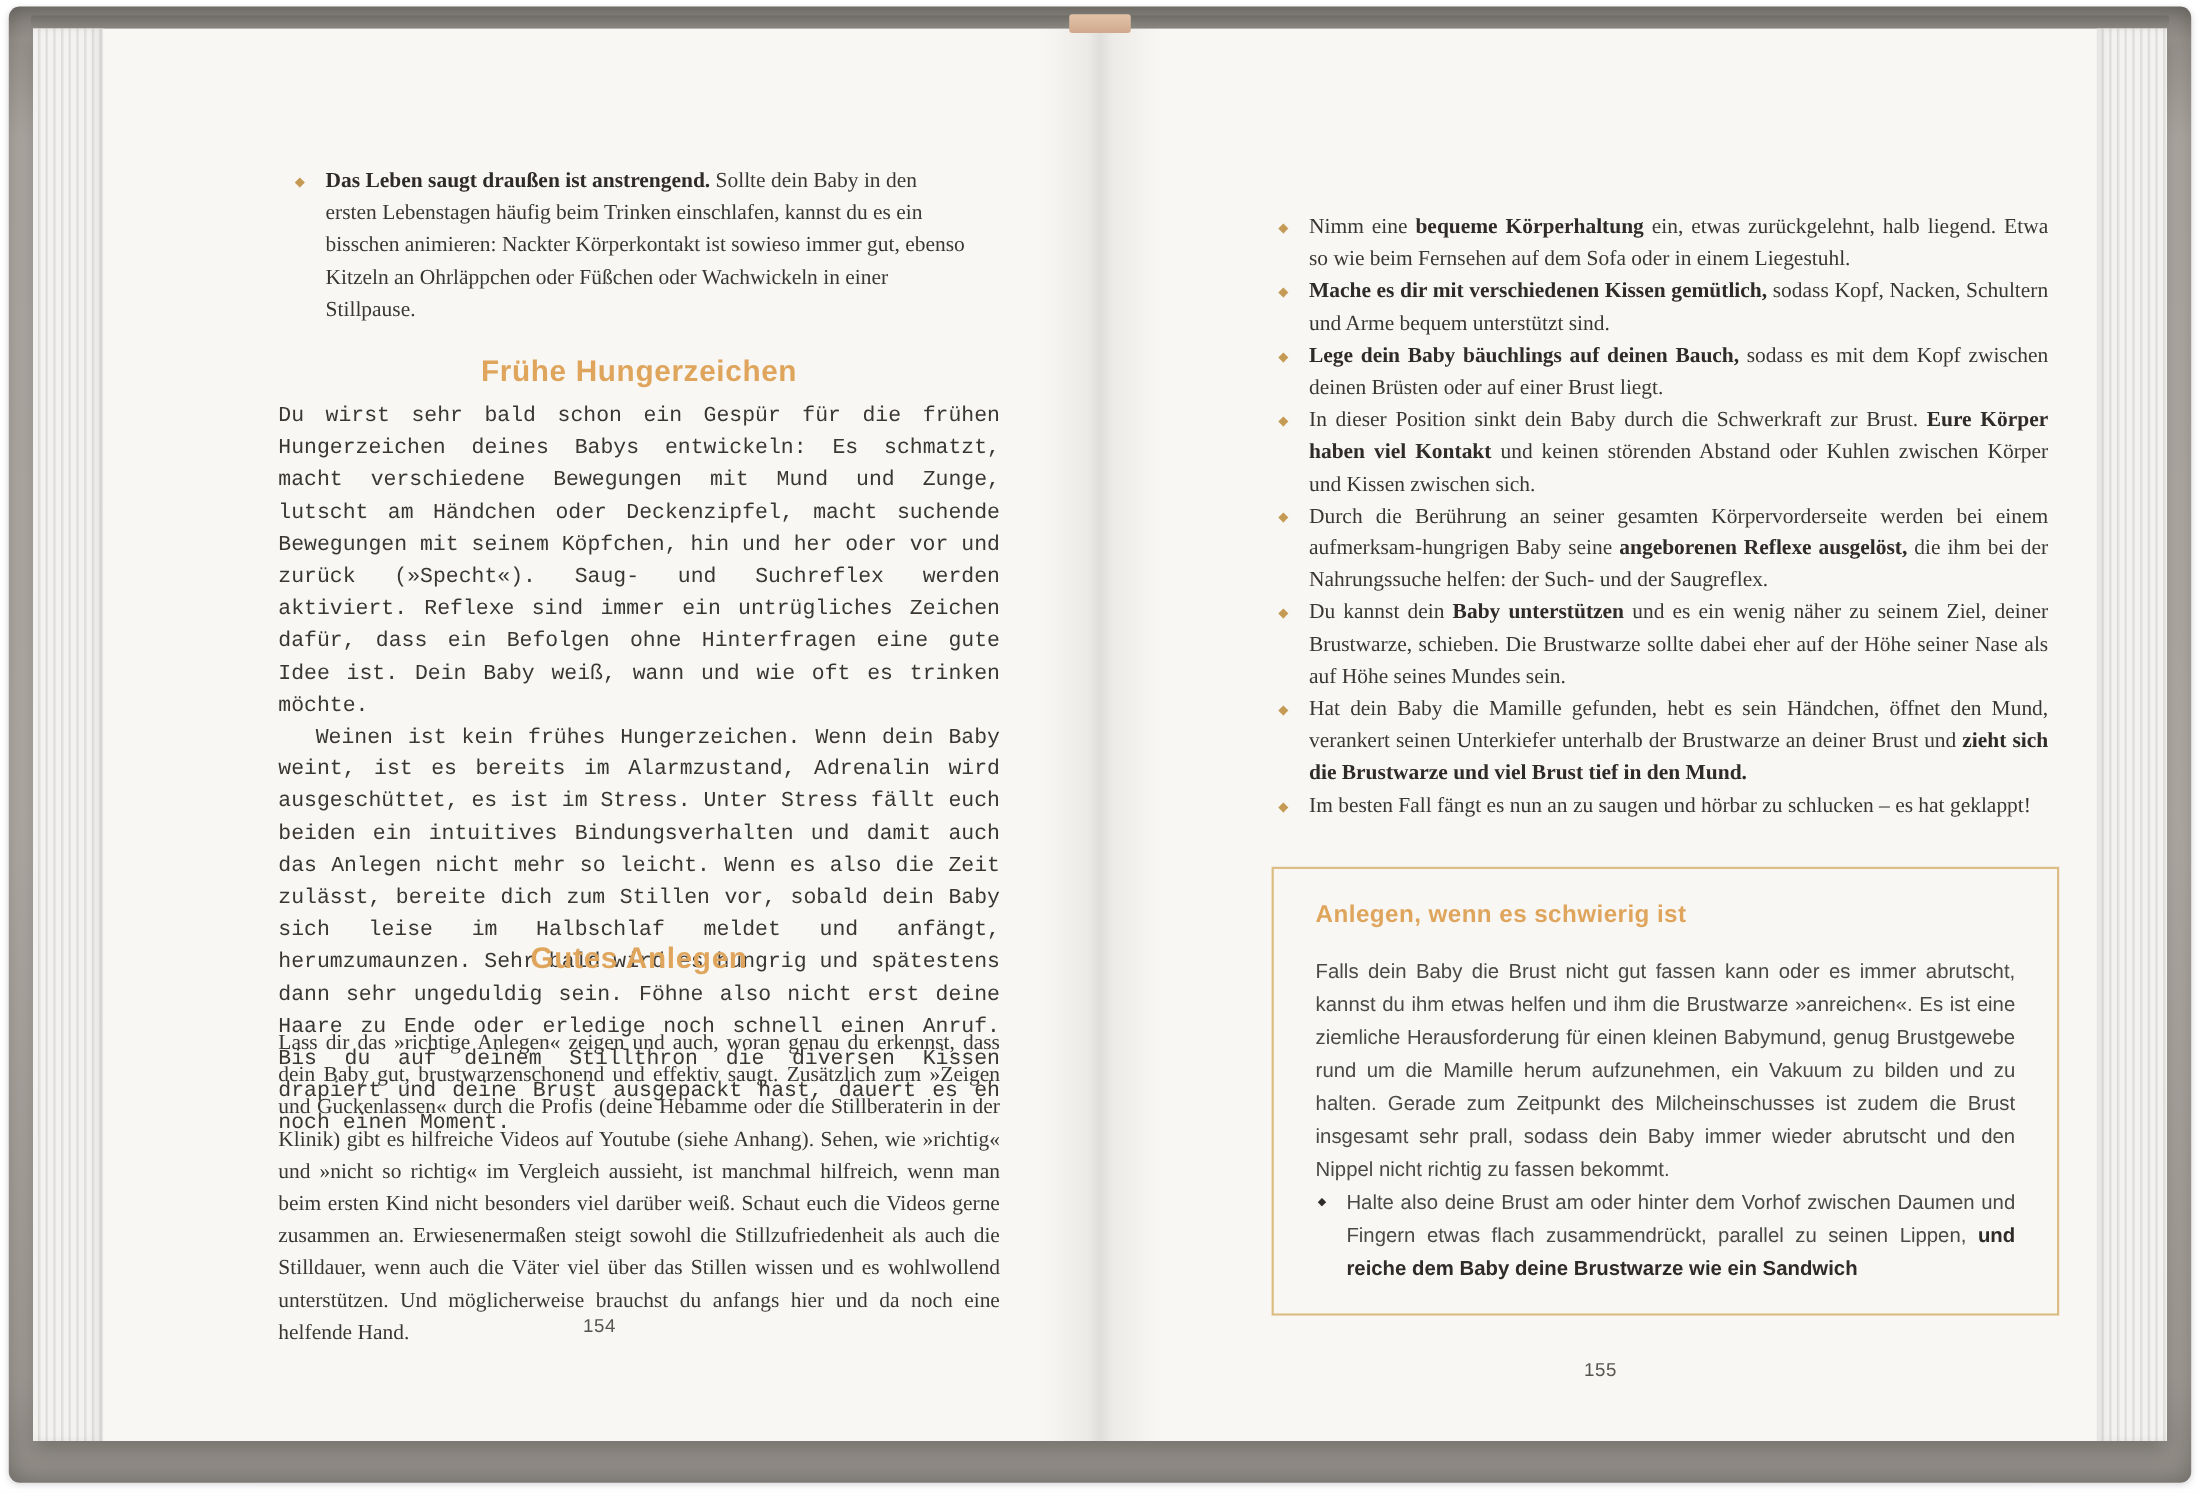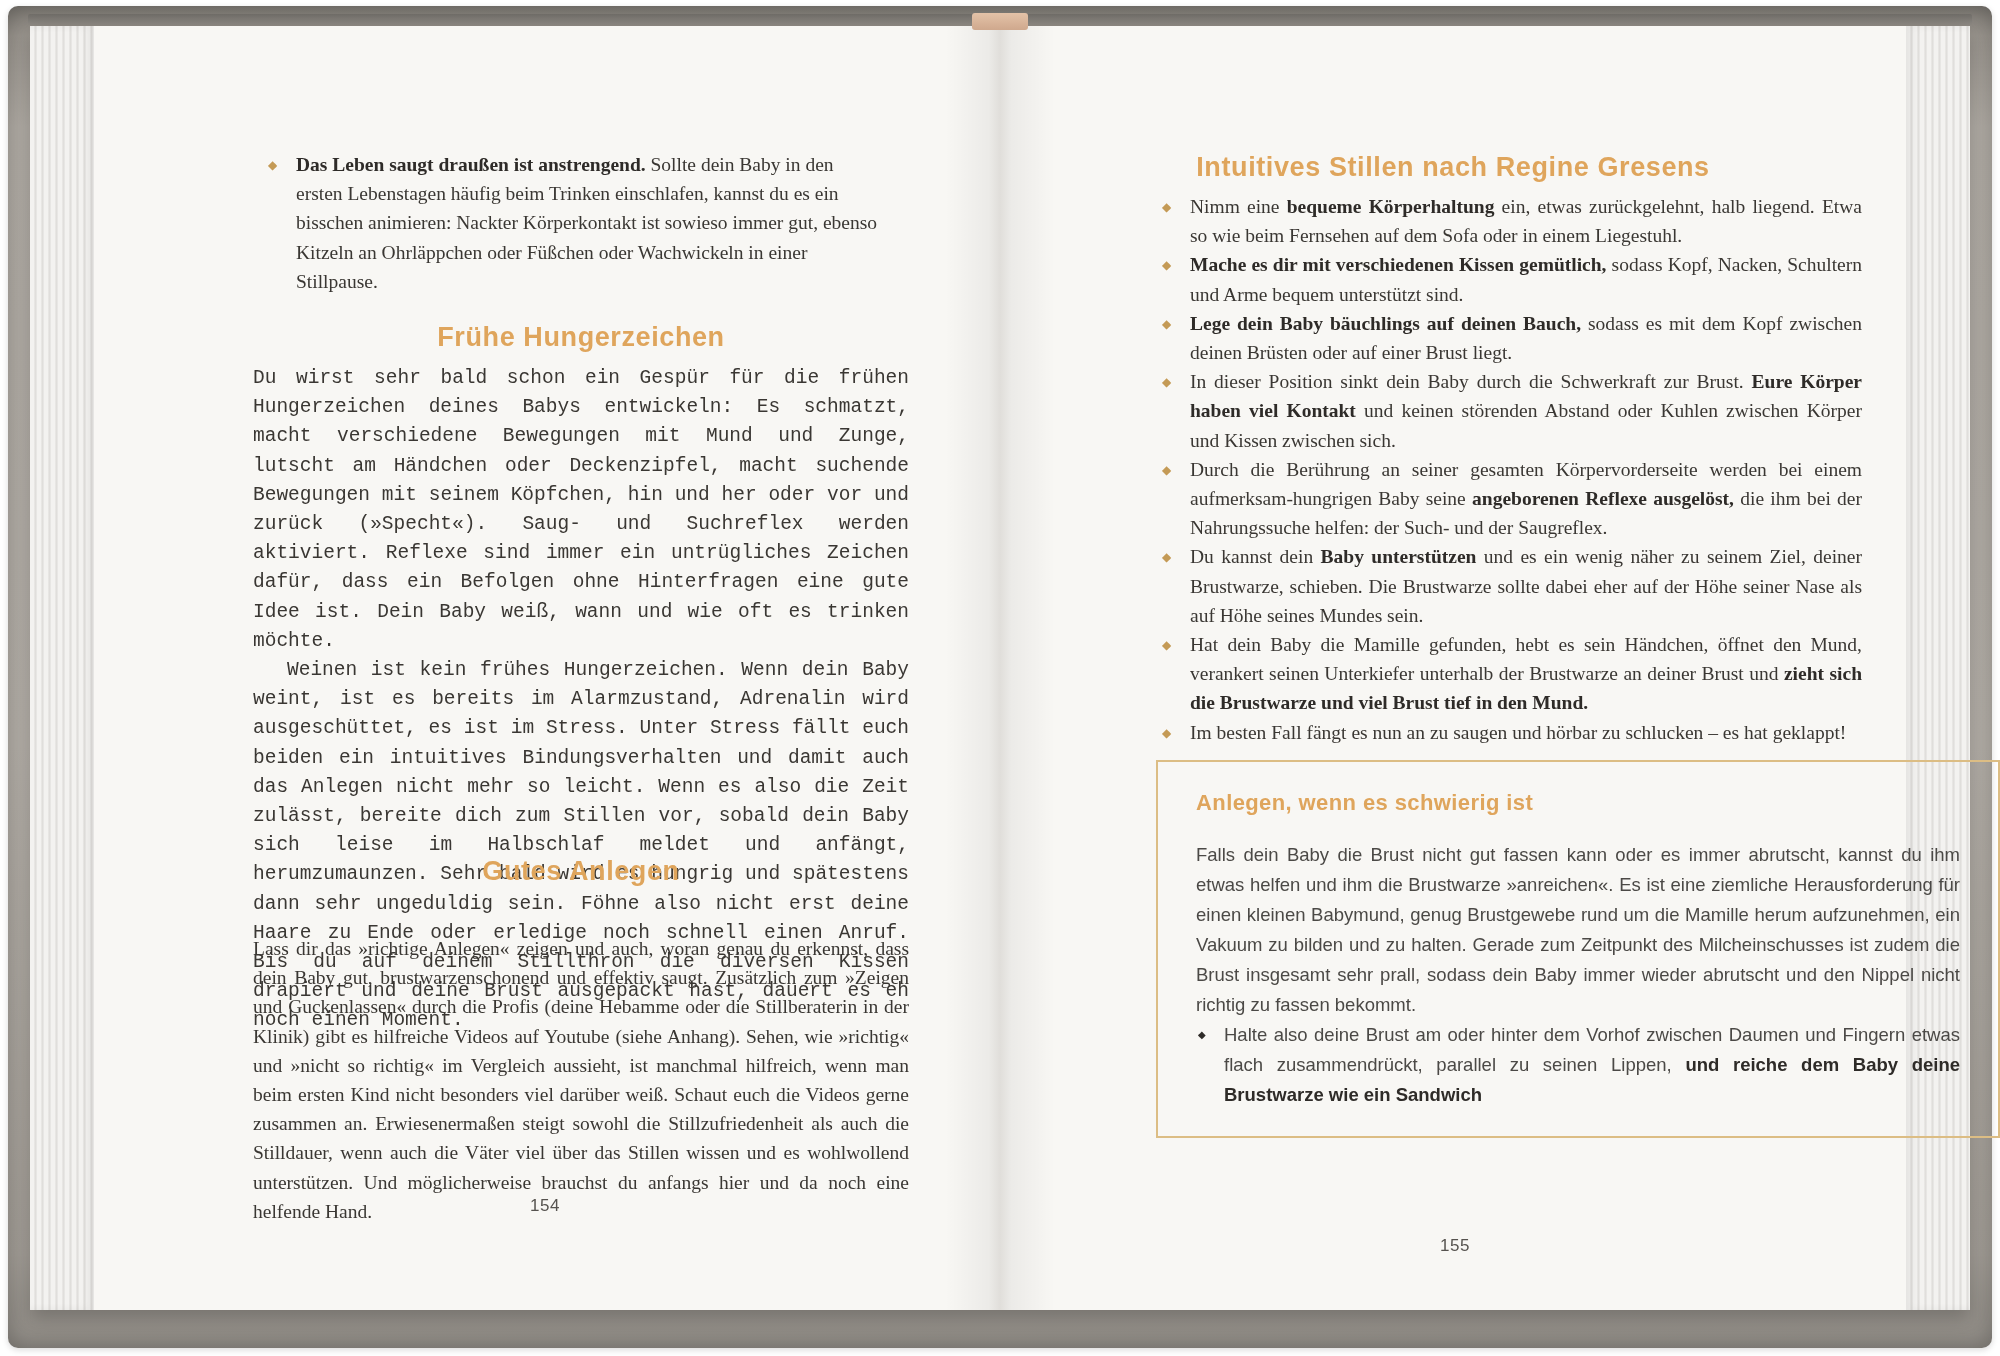--- a/index.html
+++ b/index.html
@@ -105,21 +105,20 @@
 
   <div class="abs serif-text" style="left:253px;top:934px;width:656px;">
     <p>Lass dir das »richtige Anlegen« zeigen und auch, woran genau du erkennst, dass dein Baby gut, brustwarzenschonend und effektiv saugt. Zusätzlich zum »Zeigen und Guckenlassen« durch die Profis (deine Hebamme oder die Stillberaterin in der Klinik) gibt es hilfreiche Videos auf Youtube (siehe Anhang). Sehen, wie »richtig« und »nicht so richtig« im Vergleich aussieht, ist manchmal hilfreich, wenn man beim ersten Kind nicht besonders viel darüber weiß. Schaut euch die Videos gerne zusammen an. Erwiesenermaßen steigt sowohl die Stillzufriedenheit als auch die Stilldauer, wenn auch die Väter viel über das Stillen wissen und es wohlwollend unterstützen. Und möglicherweise brauchst du anfangs hier und da noch eine helfende Hand.</p>
   </div>
 
   <div class="abs page-num" style="left:245px;top:1196px;width:600px;">154</div>
 </div>
 
 <div class="abs" style="left:1000px;top:0;width:1000px;height:1356px;">
 
-  <div class="abs h-orange" style="left:128px;top:152px;width:650px;">Intuitives Stillen nach Regine Gresens</div>
 
   <div class="abs serif-text r-bullets" style="left:160px;top:192px;width:702px;">
     <div class="bullet-row">
       <span class="marker">◆</span>
       <span><span>Nimm eine </span><span class="b">bequeme Körperhaltung</span><span> ein, etwas zurückgelehnt, halb liegend. Etwa so wie beim Fernsehen auf dem Sofa oder in einem Liegestuhl.</span></span>
     </div>
     <div class="bullet-row">
       <span class="marker">◆</span>
       <span><span class="b">Mache es dir mit verschiedenen Kissen gemütlich,</span><span> sodass Kopf, Nacken, Schultern und Arme bequem unterstützt sind.</span></span>
     </div>
@@ -142,21 +141,21 @@
     <div class="bullet-row">
       <span class="marker">◆</span>
       <span><span>Hat dein Baby die Mamille gefunden, hebt es sein Händchen, öffnet den Mund, verankert seinen Unterkiefer unterhalb der Brustwarze an deiner Brust und </span><span class="b">zieht sich die Brustwarze und viel Brust tief in den Mund.</span></span>
     </div>
     <div class="bullet-row">
       <span class="marker">◆</span>
       <span><span>Im besten Fall fängt es nun an zu saugen und hörbar zu schlucken – es hat geklappt!</span></span>
     </div>
   </div>
 
-  <div class="abs info-box" style="left:156px;top:760px;width:844px;min-height:376px;">
+  <div class="abs info-box" style="left:156px;top:788px;width:716px;min-height:376px;">
     <p class="box-heading">Anlegen, wenn es schwierig ist</p>
     <p class="box-body">Falls dein Baby die Brust nicht gut fassen kann oder es immer abrutscht, kannst du ihm etwas helfen und ihm die Brustwarze »anreichen«. Es ist eine ziemliche Herausforderung für einen kleinen Babymund, genug Brustgewebe rund um die Mamille herum aufzunehmen, ein Vakuum zu bilden und zu halten. Gerade zum Zeitpunkt des Milcheinschusses ist zudem die Brust insgesamt sehr prall, sodass dein Baby immer wieder abrutscht und den Nippel nicht richtig zu fassen bekommt.</p>
     <div class="box-body bullet-row">
       <span class="marker">◆</span>
       <span><span>Halte also deine Brust am oder hinter dem Vorhof zwischen Daumen und Fingern etwas flach zusammendrückt, parallel zu seinen Lippen, </span><span class="b">und reiche dem Baby deine Brustwarze wie ein Sandwich</span></span>
     </div>
   </div>
 
   <div class="abs page-num" style="left:105px;top:1236px;width:700px;">155</div>
 </div>

